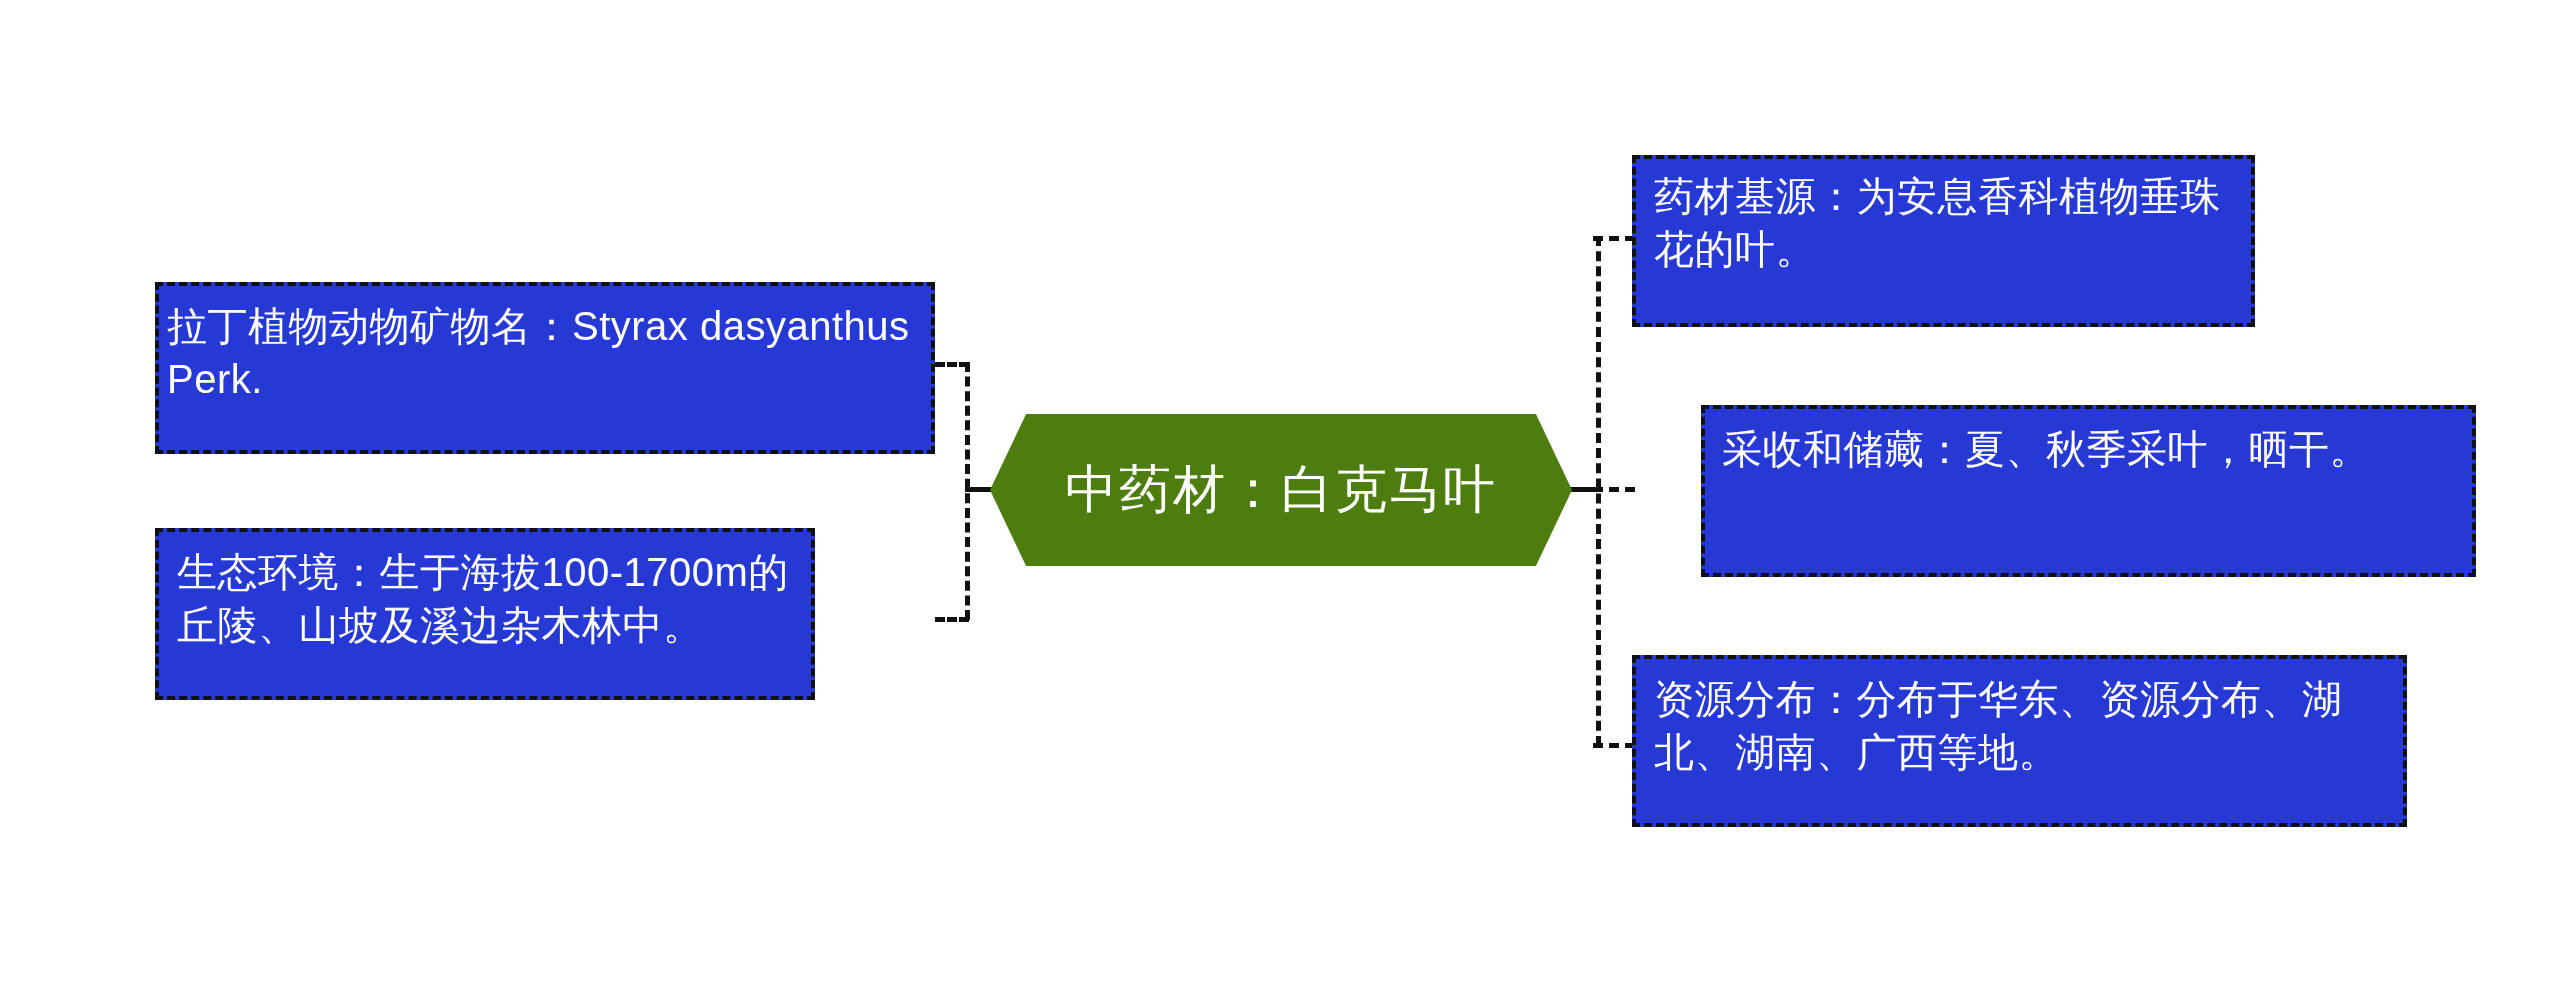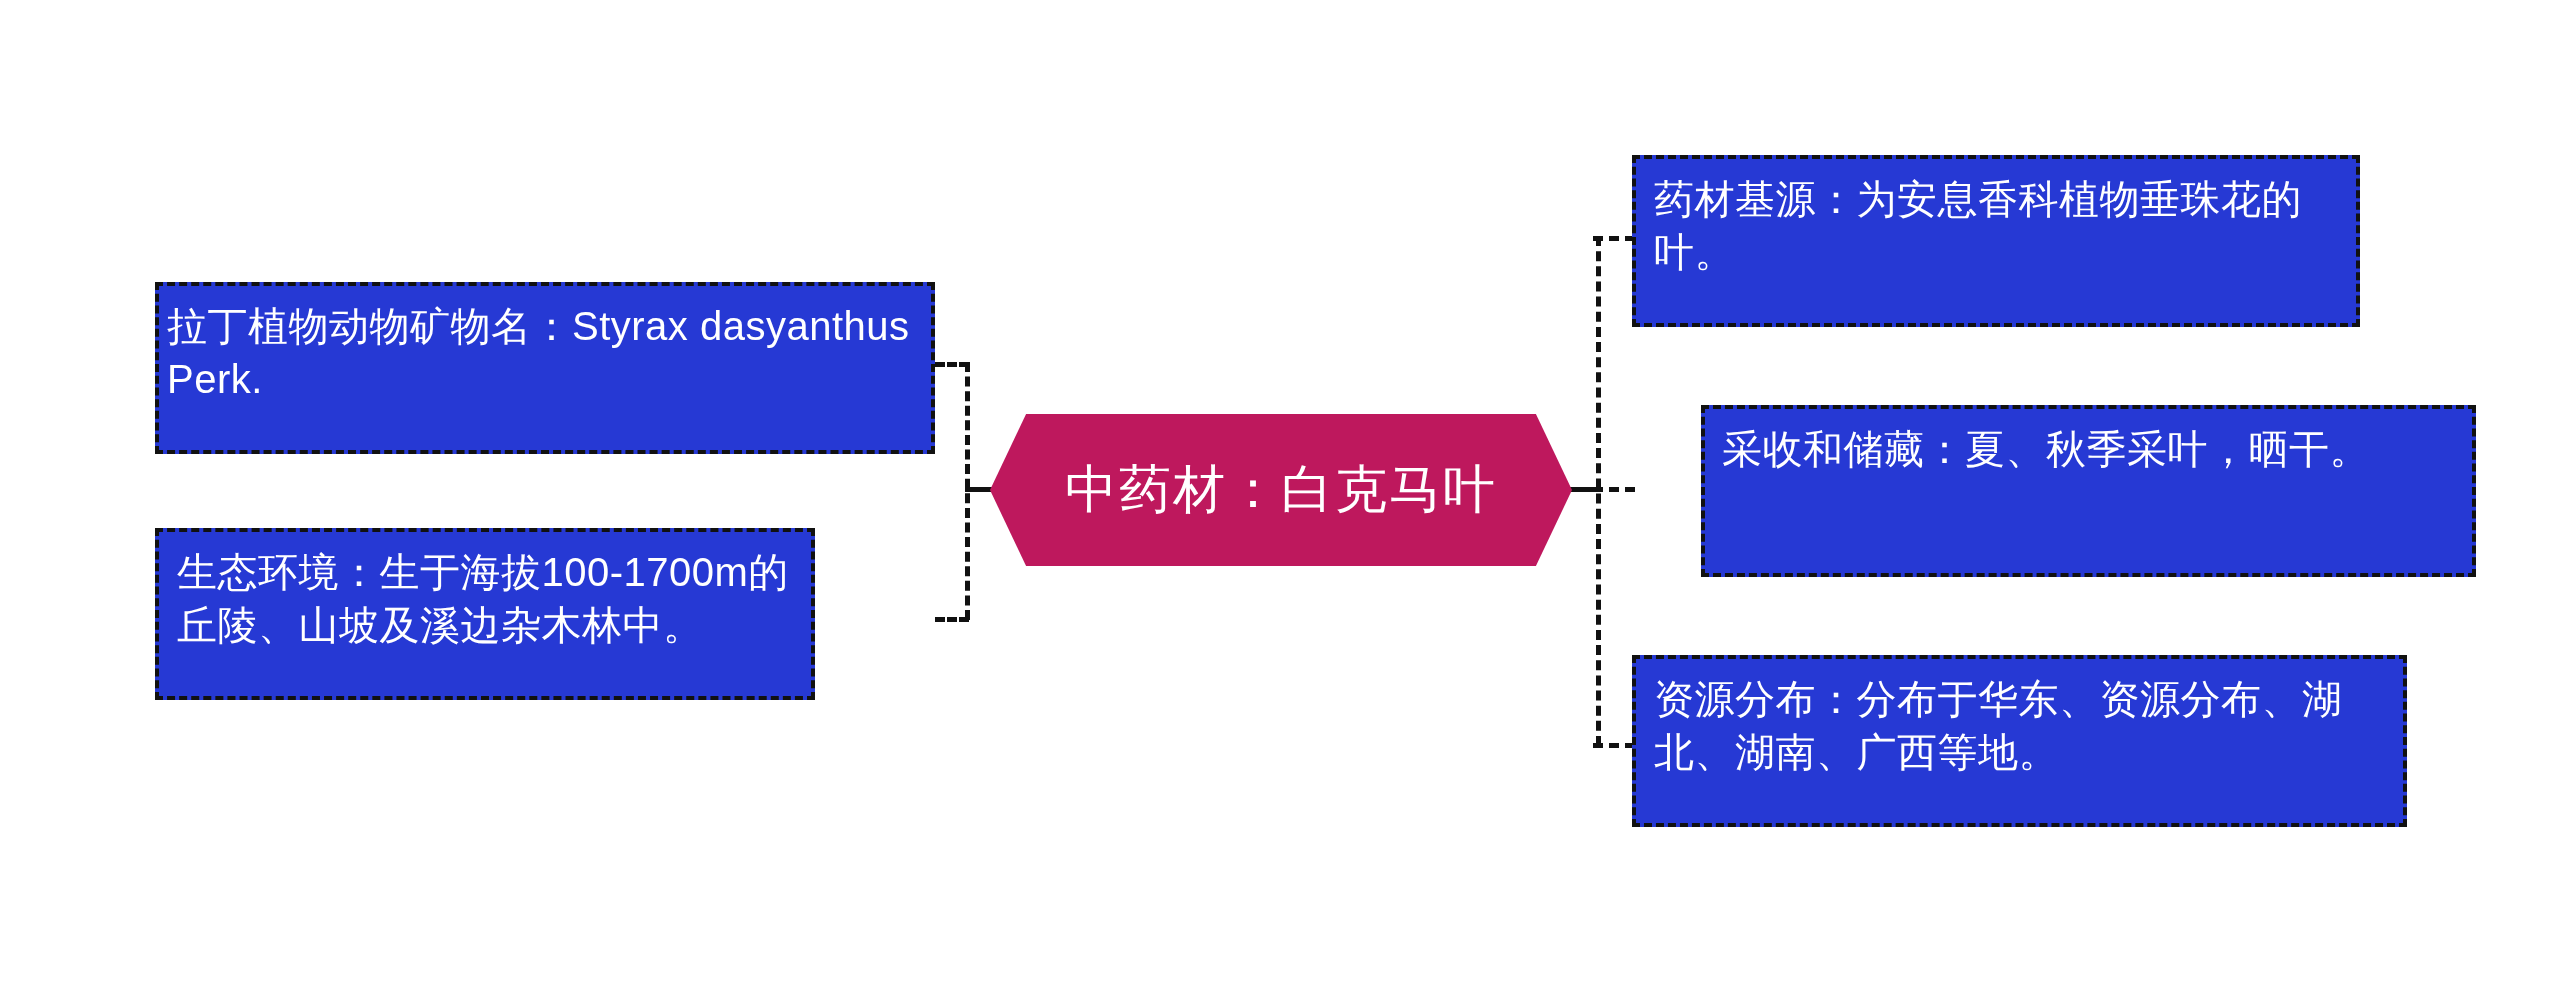--- a/index.html
+++ b/index.html
@@ -24,30 +24,30 @@
     letter-spacing:0.5px;
     word-break:break-word;
   }
   .node-box .txt{display:block;}
 
   
   #box-latin-name{left:155px;top:282px;width:780px;height:172px;padding-left:8px;}
   #box-ecology   {left:155px;top:528px;width:660px;height:172px;}
 
   
-  #box-source      {left:1632px;top:155px;width:728px;height:172px;}
+  #box-source      {left:1632px;top:155px;width:623px;height:172px;font-family:Liberation Mono, monospace;}
   #box-harvest     {left:1701px;top:405px;width:775px;height:172px;padding-left:17px;}
   #box-distribution{left:1632px;top:655px;width:775px;height:172px;}
 
   
   #center-node{
     position:absolute;
     left:990px;top:414px;
     width:582px;height:152px;
-    background:#be185d;
+    background:#4d7c0f;
     color:#ffffff;
     display:flex;align-items:center;justify-content:center;
     font-size:52px;
     letter-spacing:2px;
     clip-path:polygon(0% 50%, 6.2% 0%, 93.8% 0%, 100% 50%, 93.8% 100%, 6.2% 100%);
   }
 
   
   .trunk{
     position:absolute;

